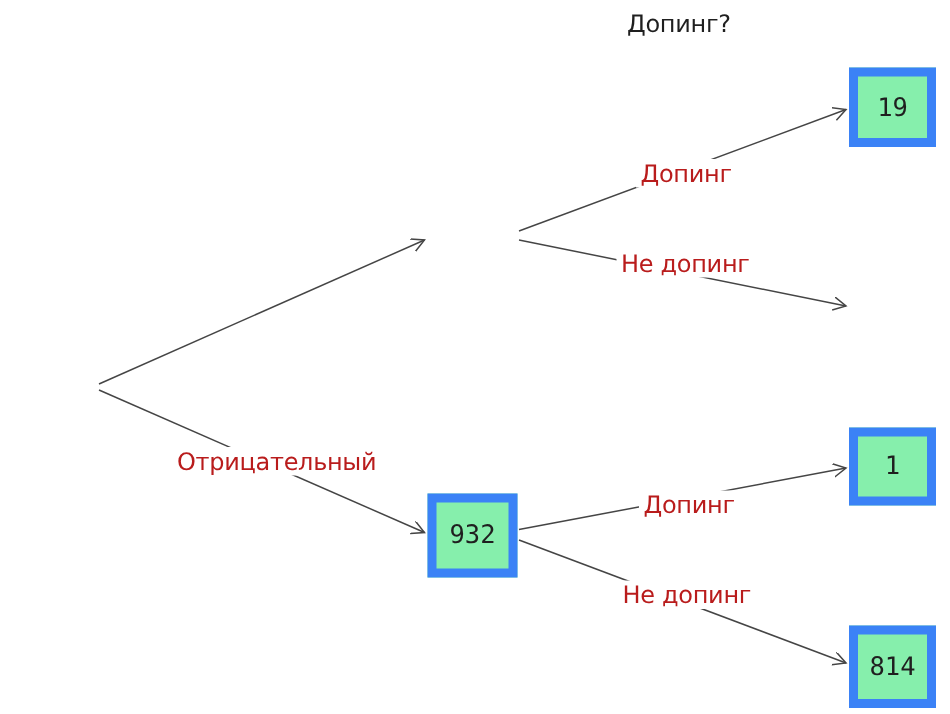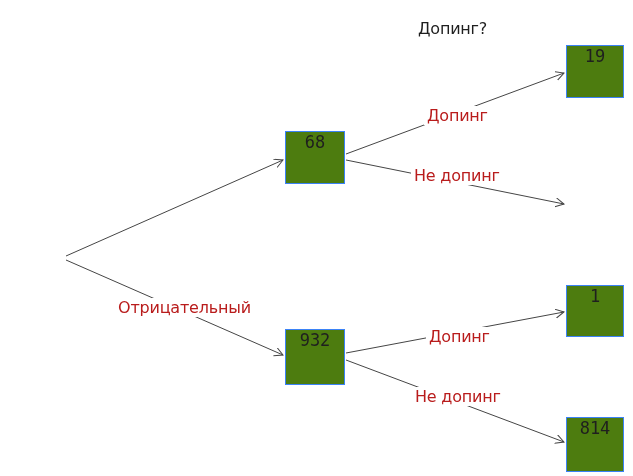--- a/index.html
+++ b/index.html
@@ -30,42 +30,43 @@
   .col-header {
     position: absolute;
     font-size: 16px;
     color: #1f1f1f;
     white-space: nowrap;
     letter-spacing: -0.2px;
   }
   .node {
     position: absolute;
     box-sizing: border-box;
-    border: 1px solid #3b82f6;
-    background: #4d7c0f;
+    border: 6px solid #3b82f6;
+    background: #86efac;
     display: flex;
+    align-items: center;
     justify-content: center;
   }
   .node .num {
     font-family: "DejaVu Sans Mono", "Liberation Mono", monospace;
     font-size: 17px;
     color: #1f1f1f;
   }
   .edge-label {
     position: absolute;
     font-size: 16px;
     color: #b91c1c;
     background: #ffffff;
     padding: 0 3px;
     white-space: nowrap;
     letter-spacing: -0.2px;
   }
   
   .h-left  { left: 73px;  top: 5px; }
-  .h-right { left: 418px; top: 6px; margin-top: 13px; }
+  .h-right { left: 418px; top: 6px; }
   
   .n-root   { left: 5px;   top: 230px; width: 60px; height: 55px; }
   .n-pos    { left: 285px; top: 131px; width: 60px; height: 53px; }
   .n-neg    { left: 285px; top: 329px; width: 60px; height: 56px; }
   .n-pos-d  { left: 566px; top: 45px;  width: 58px; height: 53px; }
   .n-pos-nd { left: 566px; top: 179px; width: 58px; height: 53px; }
   .n-neg-d  { left: 566px; top: 285px; width: 58px; height: 52px; }
   .n-neg-nd { left: 566px; top: 417px; width: 58px; height: 55px; }
   
   .l-pos      { left: 113px; top: 197px; }
@@ -89,23 +90,20 @@
     <line x1="66" y1="256" x2="283" y2="160" marker-end="url(#arrow)"></line>
     <line x1="66" y1="260" x2="283" y2="355" marker-end="url(#arrow)"></line>
     <line x1="346" y1="154" x2="564" y2="73" marker-end="url(#arrow)"></line>
     <line x1="346" y1="160" x2="564" y2="204" marker-end="url(#arrow)"></line>
     <line x1="346" y1="353" x2="564" y2="312" marker-end="url(#arrow)"></line>
     <line x1="346" y1="360" x2="564" y2="442" marker-end="url(#arrow)"></line>
   </svg>
 
   <div class="col-header h-right">Допинг?</div>
 
-  <div class="node n-pos">
-    <span class="num">68</span>
-  </div>
   <div class="node n-neg">
     <span class="num">932</span>
   </div>
   <div class="node n-pos-d">
     <span class="num">19</span>
   </div>
   <div class="node n-neg-d">
     <span class="num">1</span>
   </div>
   <div class="node n-neg-nd">

